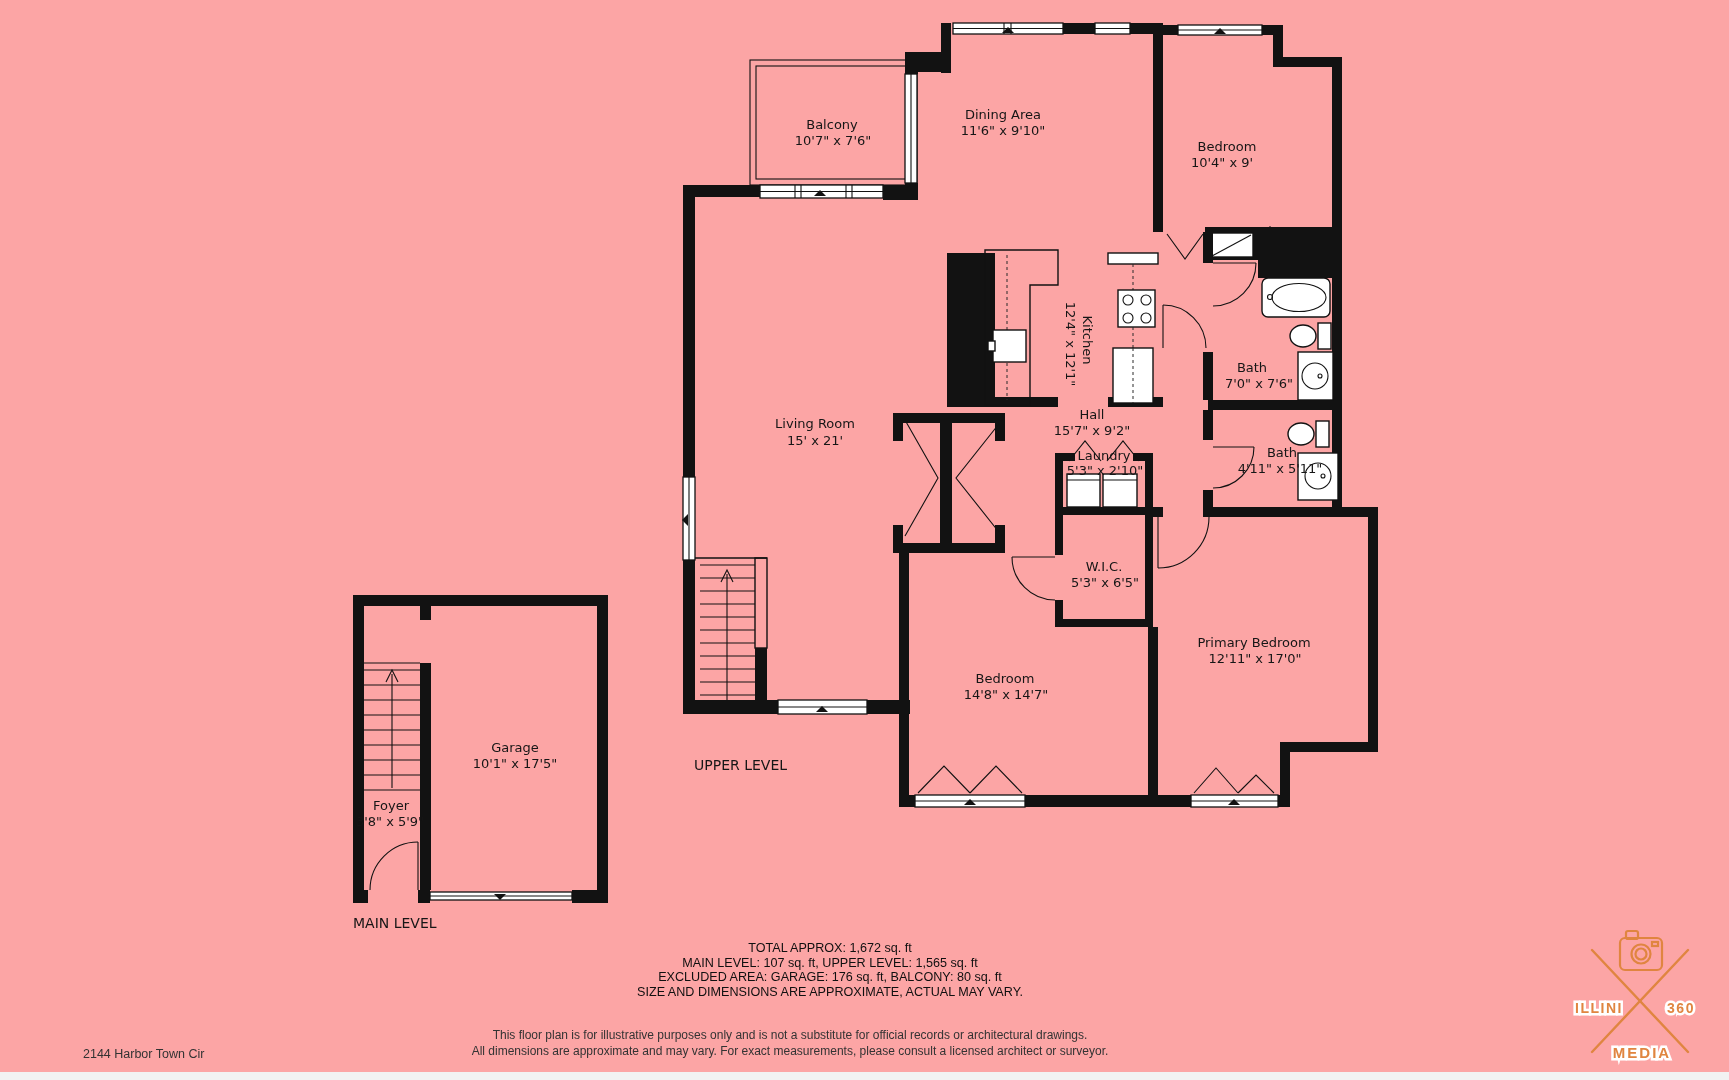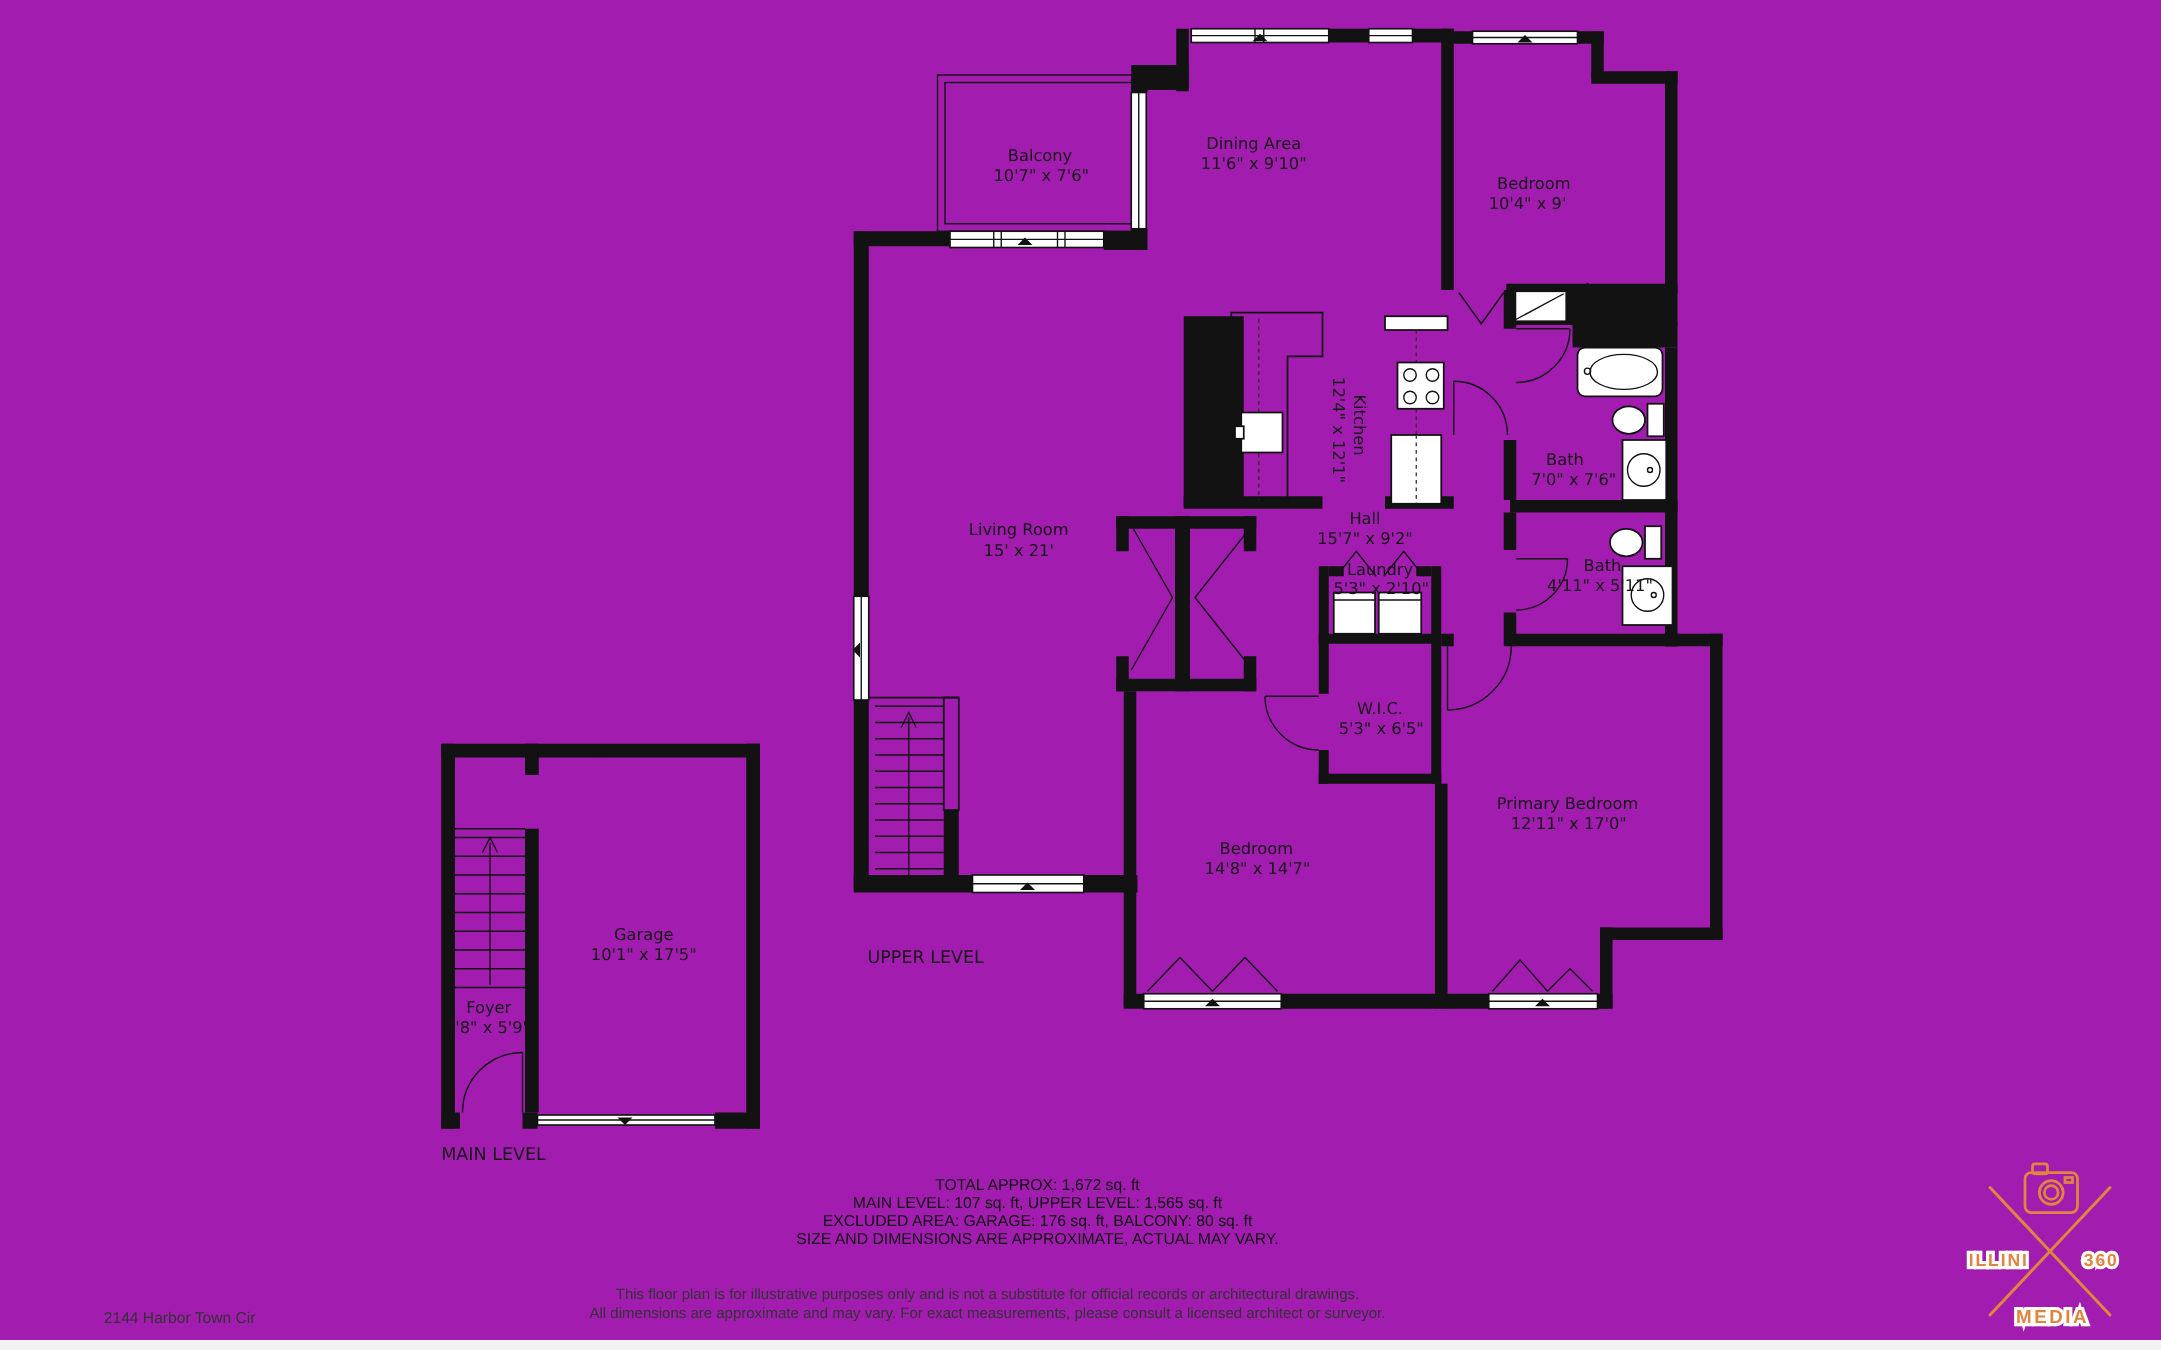--- a/index.html
+++ b/index.html
@@ -1,16 +1,16 @@
 <!DOCTYPE html>
 <html><head>
 <meta charset="utf-8">
 <style>
   html,body{margin:0;padding:0;background:#fff;}
-  #stage{position:relative;width:1729px;height:1080px;background:#a21caf;overflow:hidden;
+  #stage{position:relative;width:1729px;height:1080px;background:#fca5a5;overflow:hidden;
          font-family:"DejaVu Sans",sans-serif;}
   svg{position:absolute;left:0;top:0;}
   .wall{fill:#121212;}
   .thin{stroke:#121212;stroke-width:1.4;fill:none;}
   .thin2{stroke:#121212;stroke-width:1.1;fill:none;}
   .winbox{fill:#ffffff;stroke:#121212;stroke-width:1.3;}
   .fix{fill:#ffffff;stroke:#121212;stroke-width:1.4;}
   .dash{stroke:#2a2a2a;stroke-width:1;stroke-dasharray:3 3;fill:none;}
   .tick{fill:#121212;}
   .lbl{font-family:"DejaVu Sans",sans-serif;font-size:13px;fill:#161616;text-anchor:middle;}

